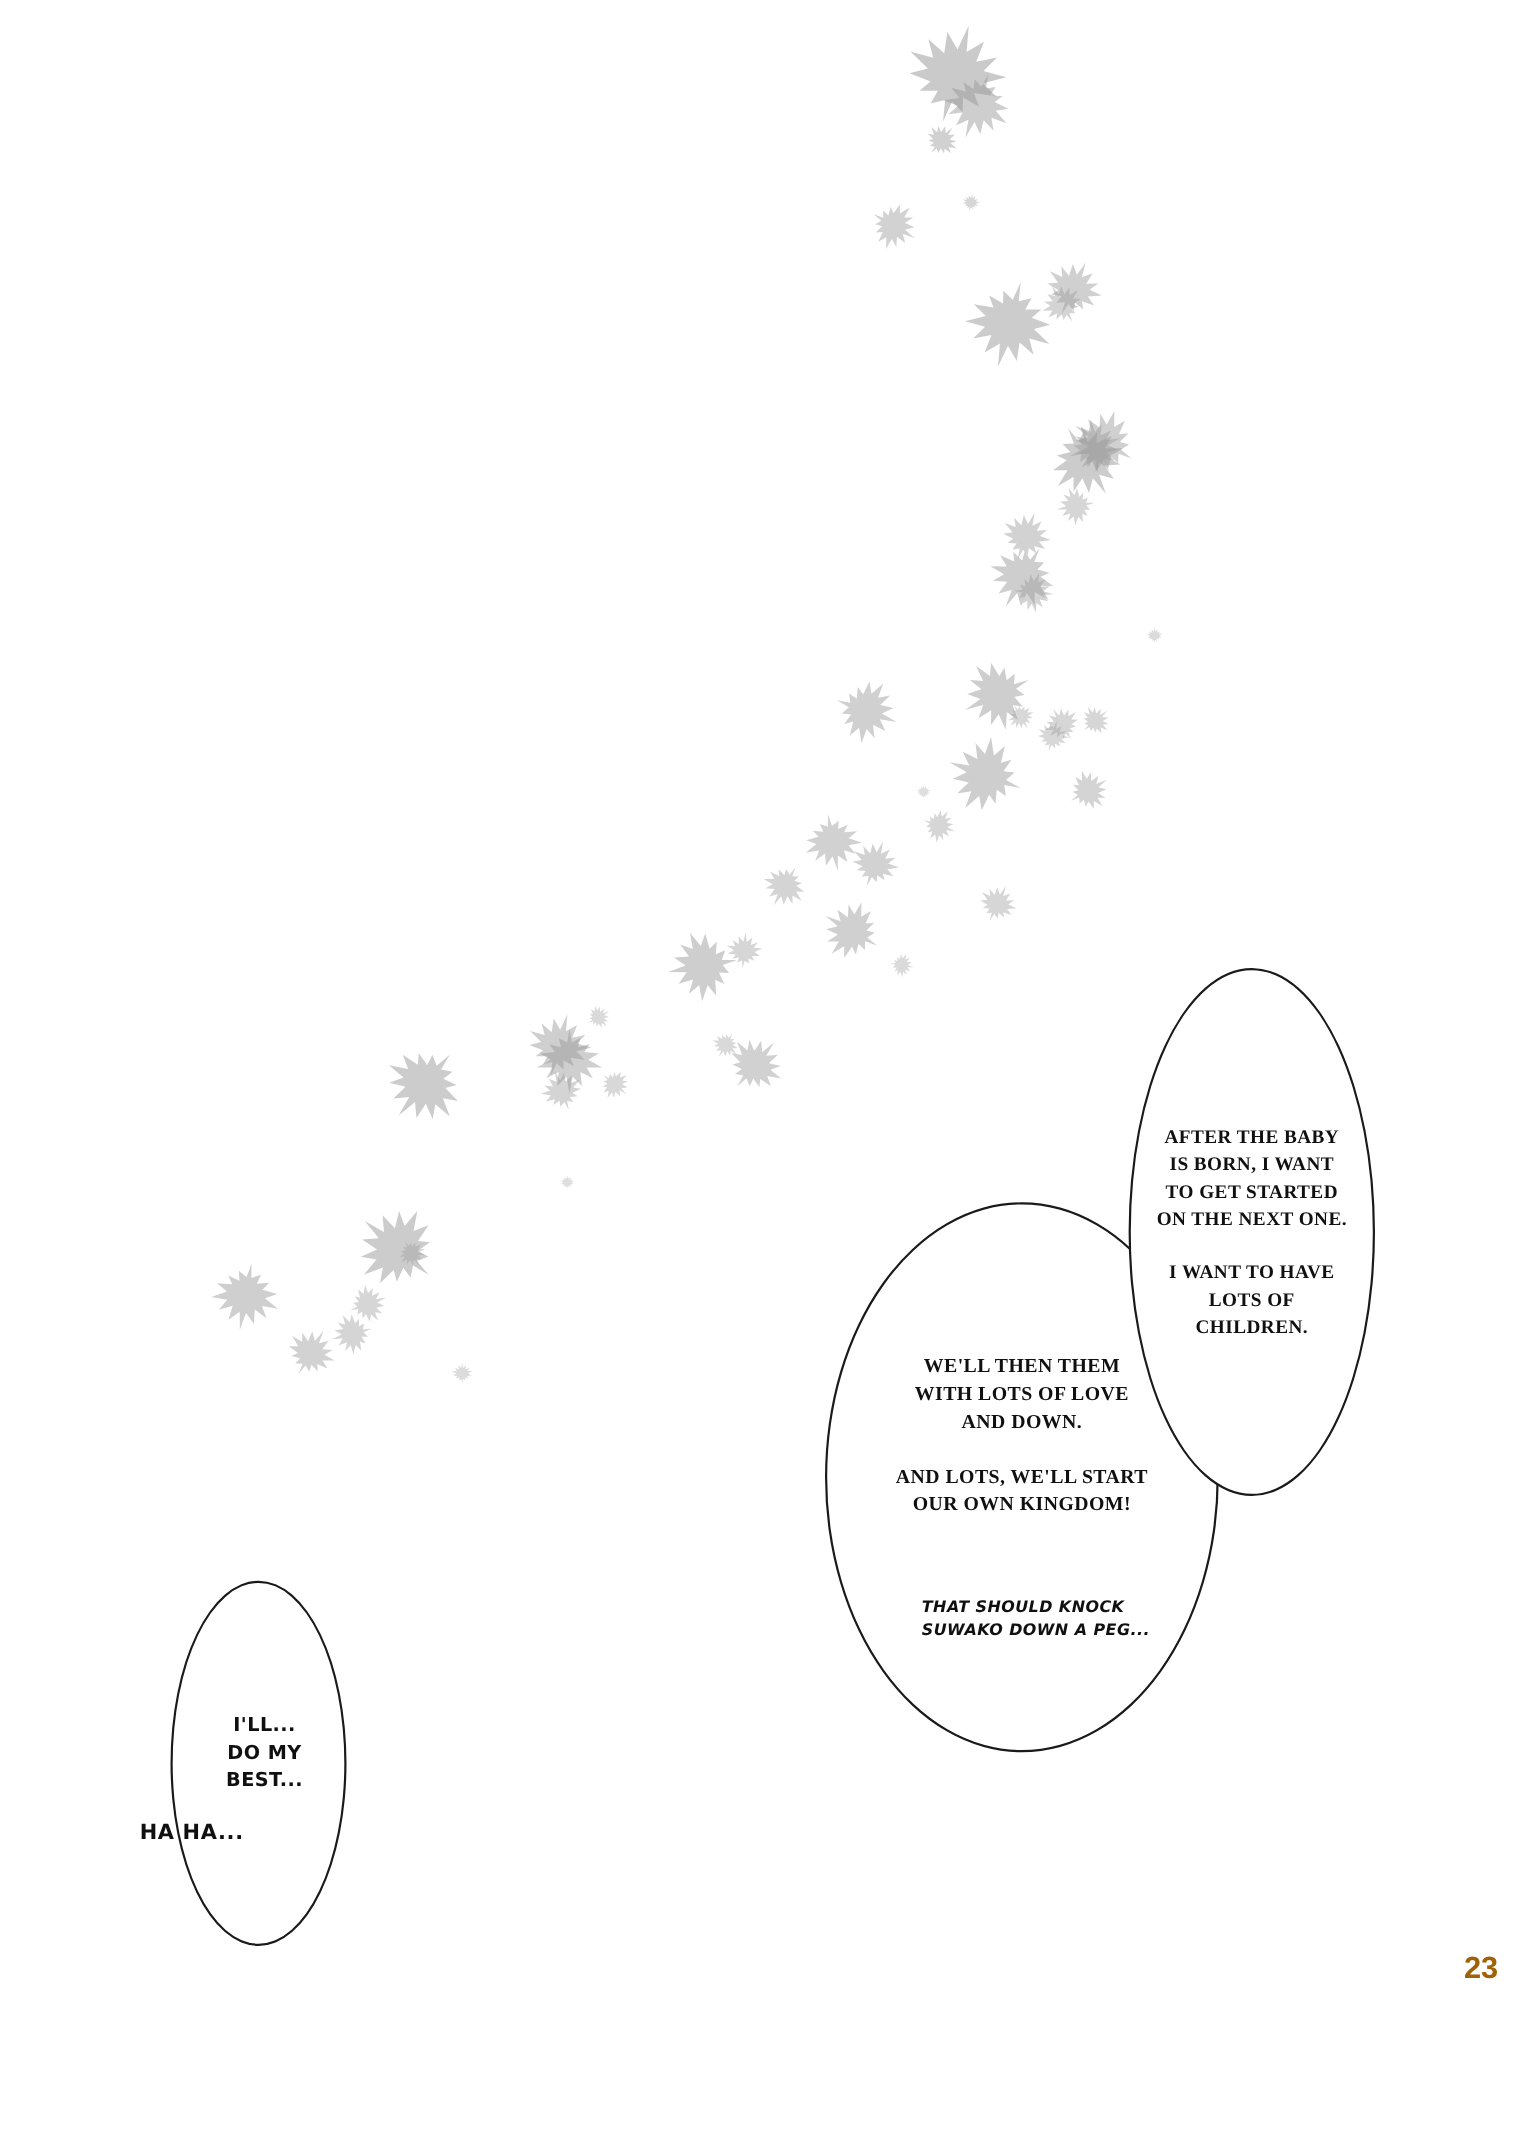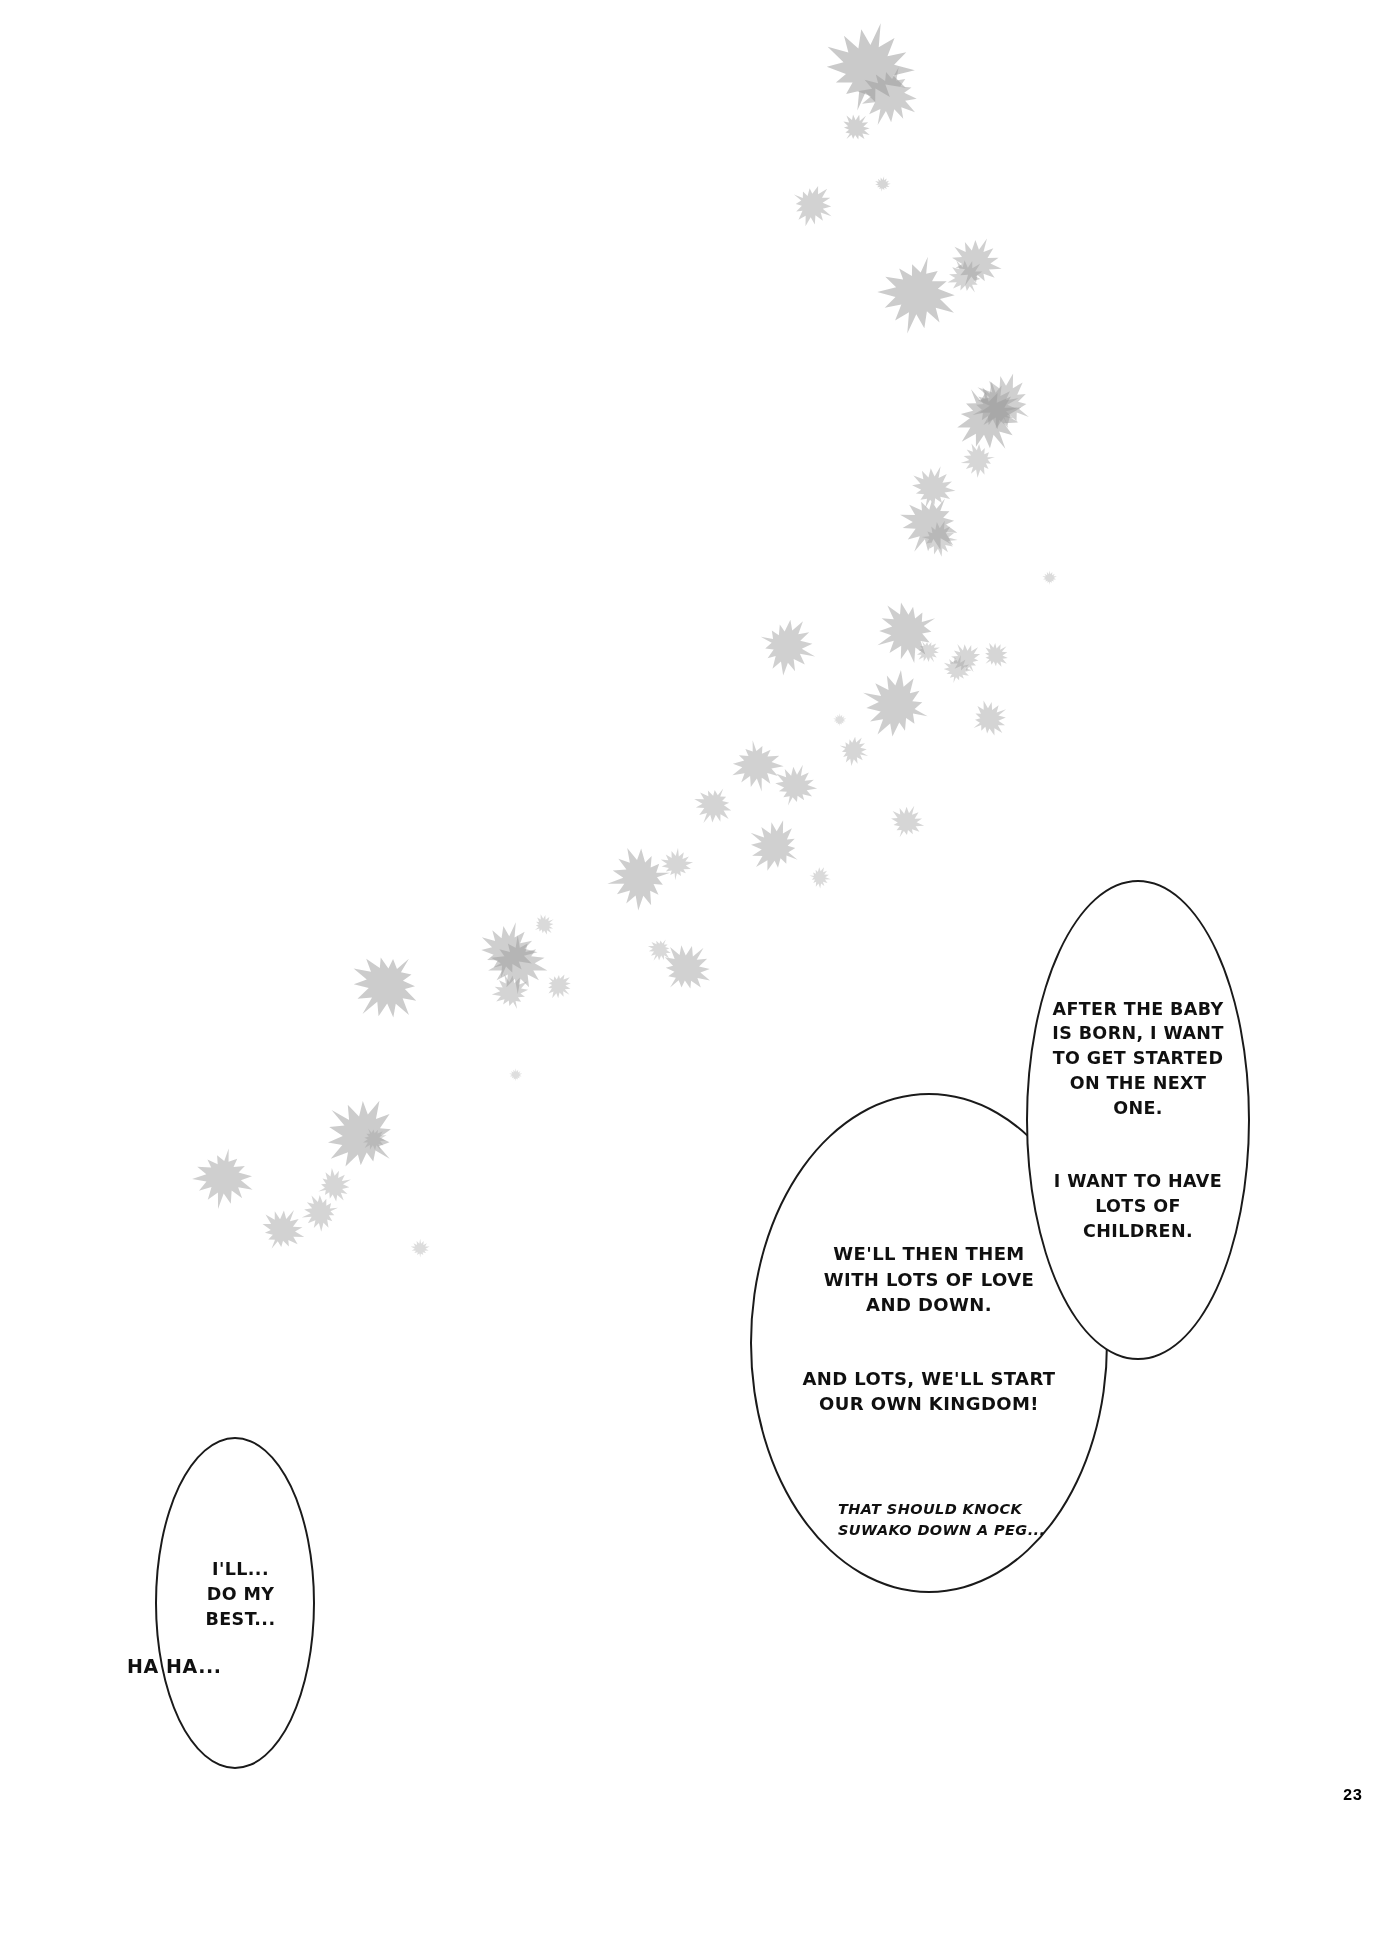--- a/index.html
+++ b/index.html
@@ -40,21 +40,22 @@
     border: 2.5px solid #1a1a1a;
     background: #ffffff;
     border-radius: 50%;
     display: flex;
     flex-direction: column;
     align-items: center;
     justify-content: center;
     text-align: center;
   }
   .balloon .line-group {
-    margin: 16px;
+    margin: 4px;
+    font-family: Liberation Serif, serif;
   }
   .balloon p {
     margin: 0;
     line-height: 1.42;
     letter-spacing: 0.4px;
     color: #101010;
   }
   .group-gap { height: 16px; }
 
   #balloon-future {
@@ -120,24 +121,24 @@
     color: #101010;
     letter-spacing: 0.6px;
     z-index: 5;
   }
 
   
   #page-number {
     position: absolute;
     right: 36px;
     bottom: 152px;
-    font-size: 16px;
+    font-size: 28px;
     font-weight: 700;
-    color: #000000;
-    font-family: Liberation Mono, monospace;
+    color: #a16207;
+    font-family: Liberation Sans, sans-serif;
   }
 </style>
 </head>
 <body>
 
 <div id="page">
 
   <div class="leaf-layer" id="leaf-layer">
       <div class="leaf" style="left: 831.25px; top: 1.25px; width: 107.5px; height: 107.5px; opacity: 0.52; transform: rotate(15deg) scale(1.25); transform-origin: 0px 0px;">
         <svg width="86" height="86" viewBox="0 0 100 100">

